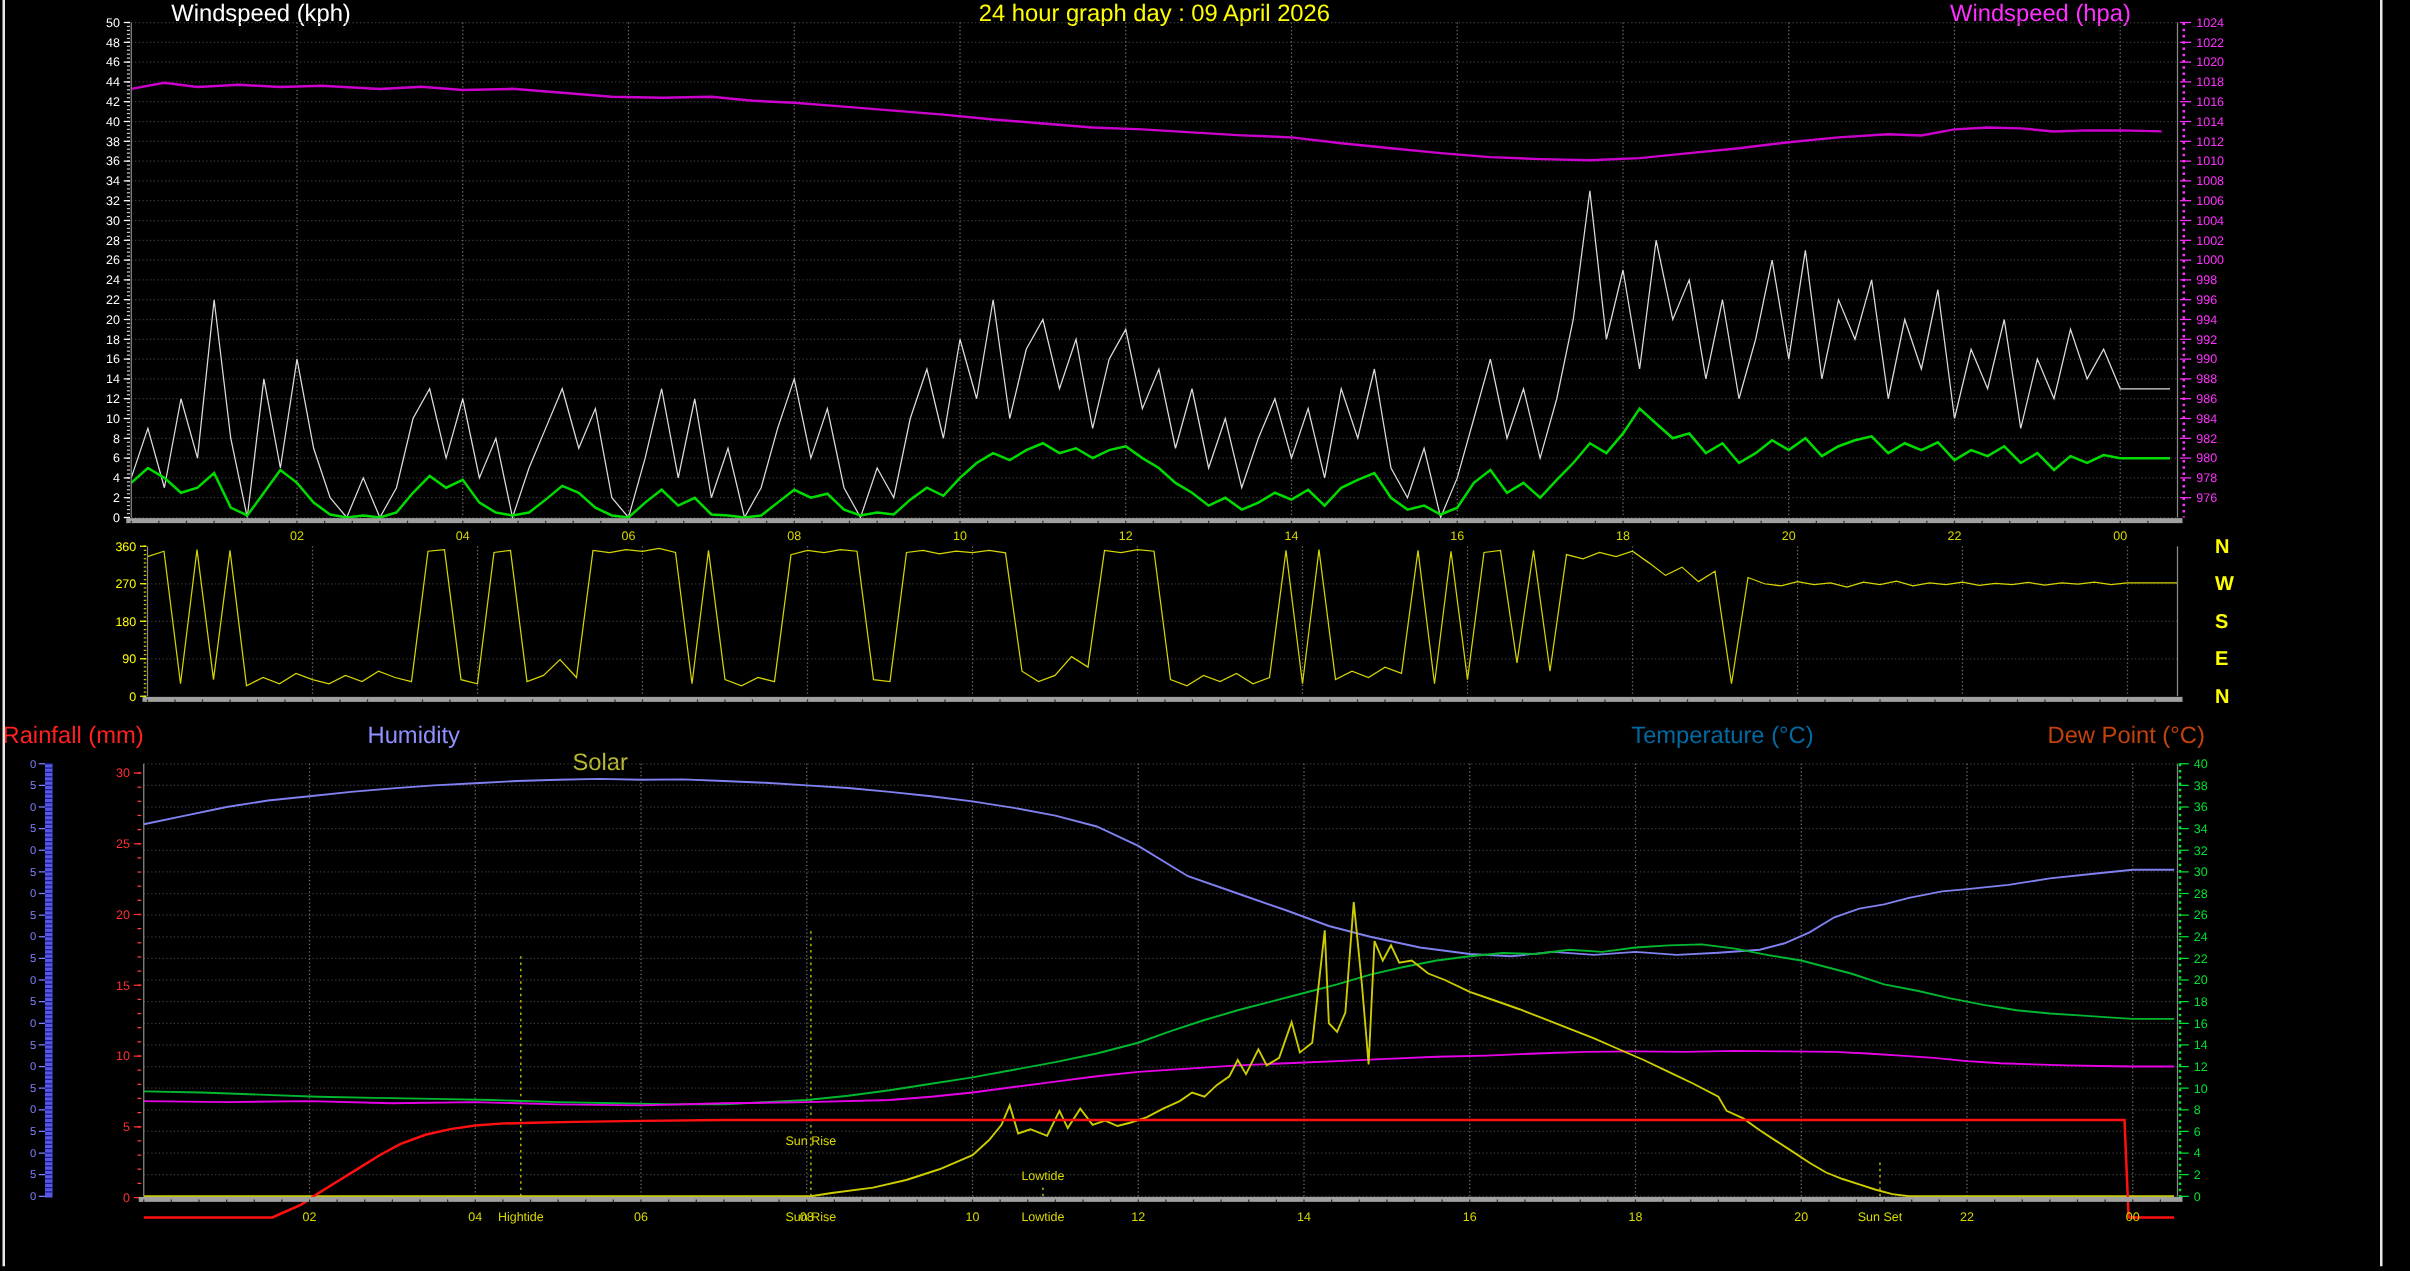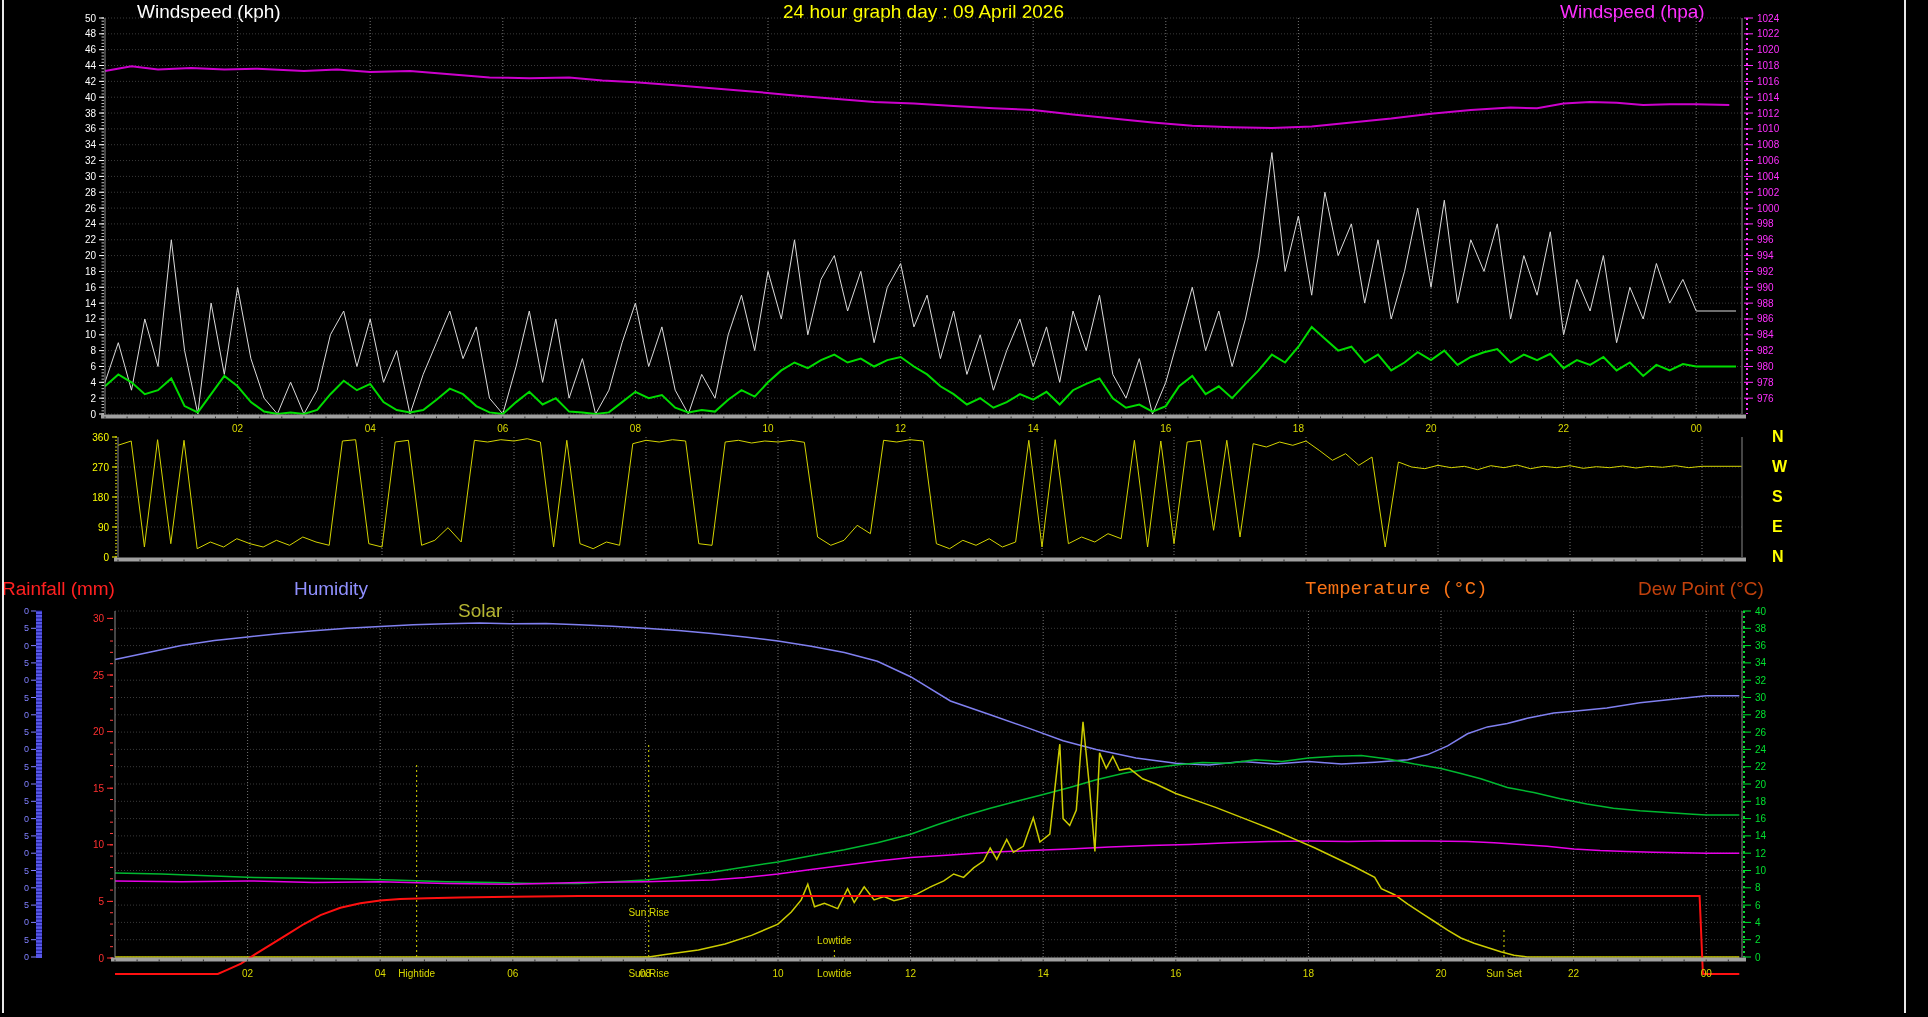--- a/index.html
+++ b/index.html
@@ -13,21 +13,21 @@
 <body>
 <div id="screen">
 
 <div class="hdr" style="left:137px;top:1px;color:#ffffff;">Windspeed (kph)</div>
 <div class="hdr" style="left:105px;top:1px;width:1637px;text-align:center;color:#ffff00;">24 hour graph day : 09 April 2026</div>
 <div class="hdr" style="left:1560px;top:1px;color:#ff30ff;">Windspeed (hpa)</div>
 
 <div class="hdr" style="left:2px;top:578px;color:#ff2020;">Rainfall (mm)</div>
 <div class="hdr" style="left:270px;top:578px;color:#9090ff;margin-left:24px;">Humidity</div>
 <div class="hdr" style="left:458px;top:586px;color:#b8b832;margin-top:14px;">Solar</div>
-<div class="hdr" style="left:1305px;top:578px;color:#f97316;font-family:Liberation Mono, monospace;">Temperature (°C)</div>
+<div class="hdr" style="left:1305px;top:578px;color:#0369a1;">Temperature (°C)</div>
 <div class="hdr" style="left:1638px;top:578px;color:#c2410c;">Dew Point (°C)</div>
 
 <div class="frame" style="left:2px;"></div>
 <div class="frame" style="left:1904px;"></div>
 
 <svg id="gfx" width="1928" height="1017" viewBox="0 0 1928 1017" style="position:absolute;left:0;top:0;">
       <g>
         <line x1="105" y1="414" x2="1742" y2="414" stroke="#3a3a3a" stroke-width="1" stroke-dasharray="1 2"></line>
         <line x1="105" y1="398.16" x2="1742" y2="398.16" stroke="#3a3a3a" stroke-width="1" stroke-dasharray="1 2"></line>
         <line x1="105" y1="382.32" x2="1742" y2="382.32" stroke="#3a3a3a" stroke-width="1" stroke-dasharray="1 2"></line>

